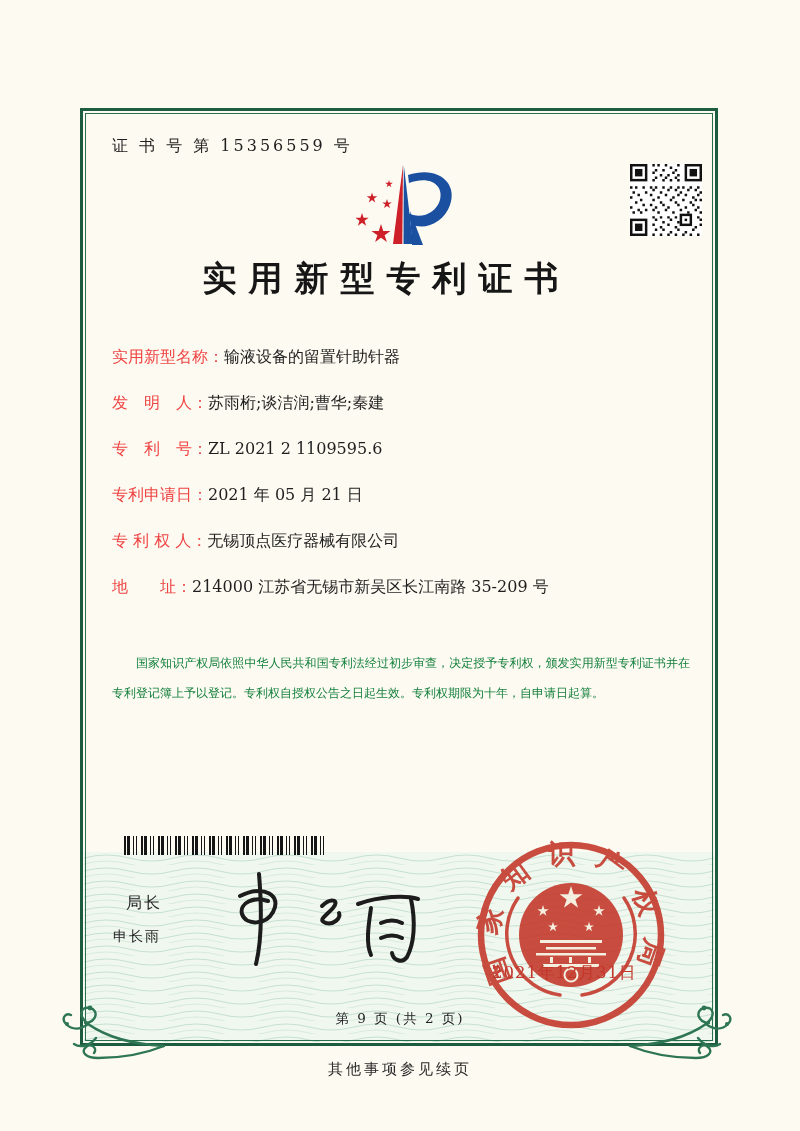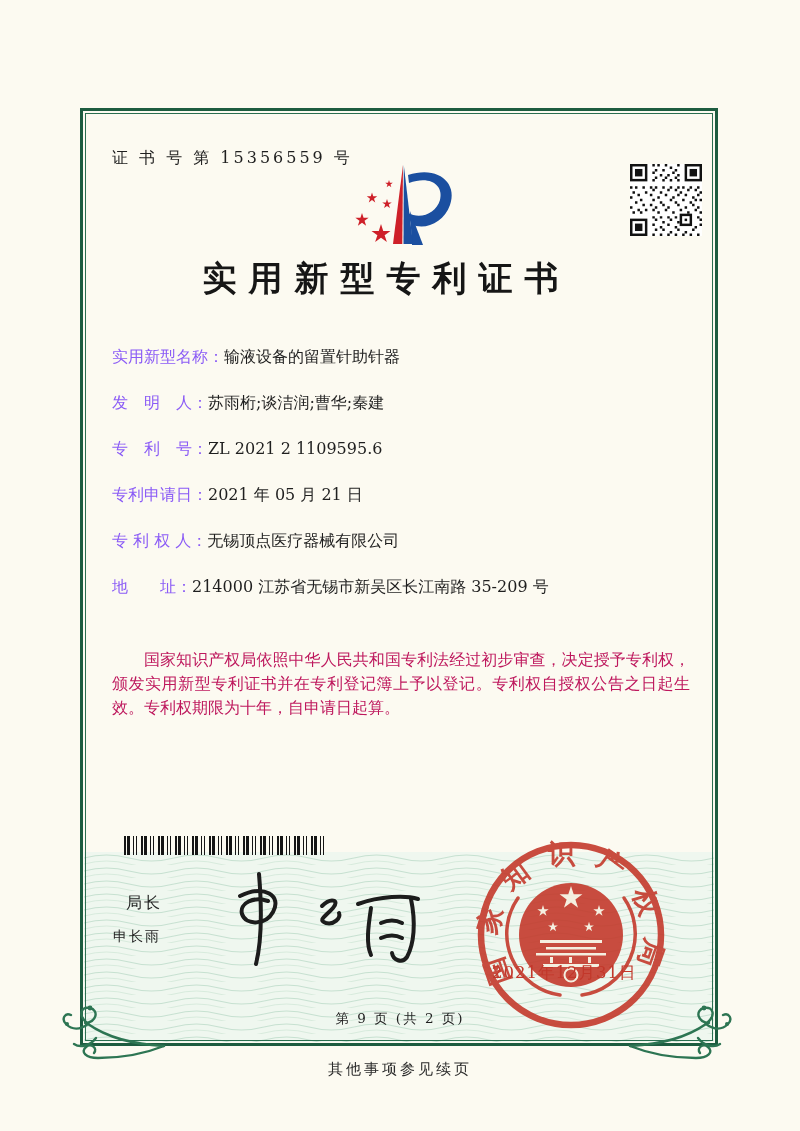--- a/index.html
+++ b/index.html
@@ -24,40 +24,40 @@
     border:1px solid #2a6e50;
   }
 
   
   .waves { left:84px; top:852px; width:630px; height:190px; z-index:0; }
 
   .flourish { z-index:2; }
   .flourish-left { left:52px; top:1000px; }
   .flourish-right { left:622px; top:1000px; transform:scaleX(-1); }
 
-  .certno { left:112px; top:148px; font-size:16px; letter-spacing:3px; z-index:3; }
+  .certno { left:112px; top:136px; font-size:16px; letter-spacing:3px; z-index:3; }
 
   .logo { left:336px; top:157px; z-index:3; }
   .qr { left:630px; top:164px; z-index:3; }
 
   .title {
     left:0; top:256px; width:773px; text-align:center;
     font-size:34px; font-weight:bold; letter-spacing:12px;
     color:#161616; z-index:3;
   }
 
   .fields { left:112px; top:334px; width:600px; z-index:3; }
   .fields .row { height:46px; line-height:46px; font-size:16px; white-space:pre; }
-  .fields .lab { color:#8b5cf6;margin-top:14px; }
+  .fields .lab { color:#ef4444;margin-top:14px; }
   .grant-pair { margin-left:38px; }
 
   .paras { left:112px; top:648px; width:578px; z-index:3; }
   .paras p {
-    font-size:16px; line-height:24px; text-indent:2em;
-    text-align:justify; color:#be185d;
+    font-size:12px; line-height:30px; text-indent:2em;
+    text-align:justify; color:#15803d;
   }
 
   .barcode {
     left:124px; top:836px; width:202px; height:19px; z-index:3;
     background:repeating-linear-gradient(90deg,
       #151515 0 2px, transparent 2px 3px,
       #151515 3px 6px, transparent 6px 9px,
       #151515 9px 10px, transparent 10px 12px,
       #151515 12px 13px, transparent 13px 17px);
   }

